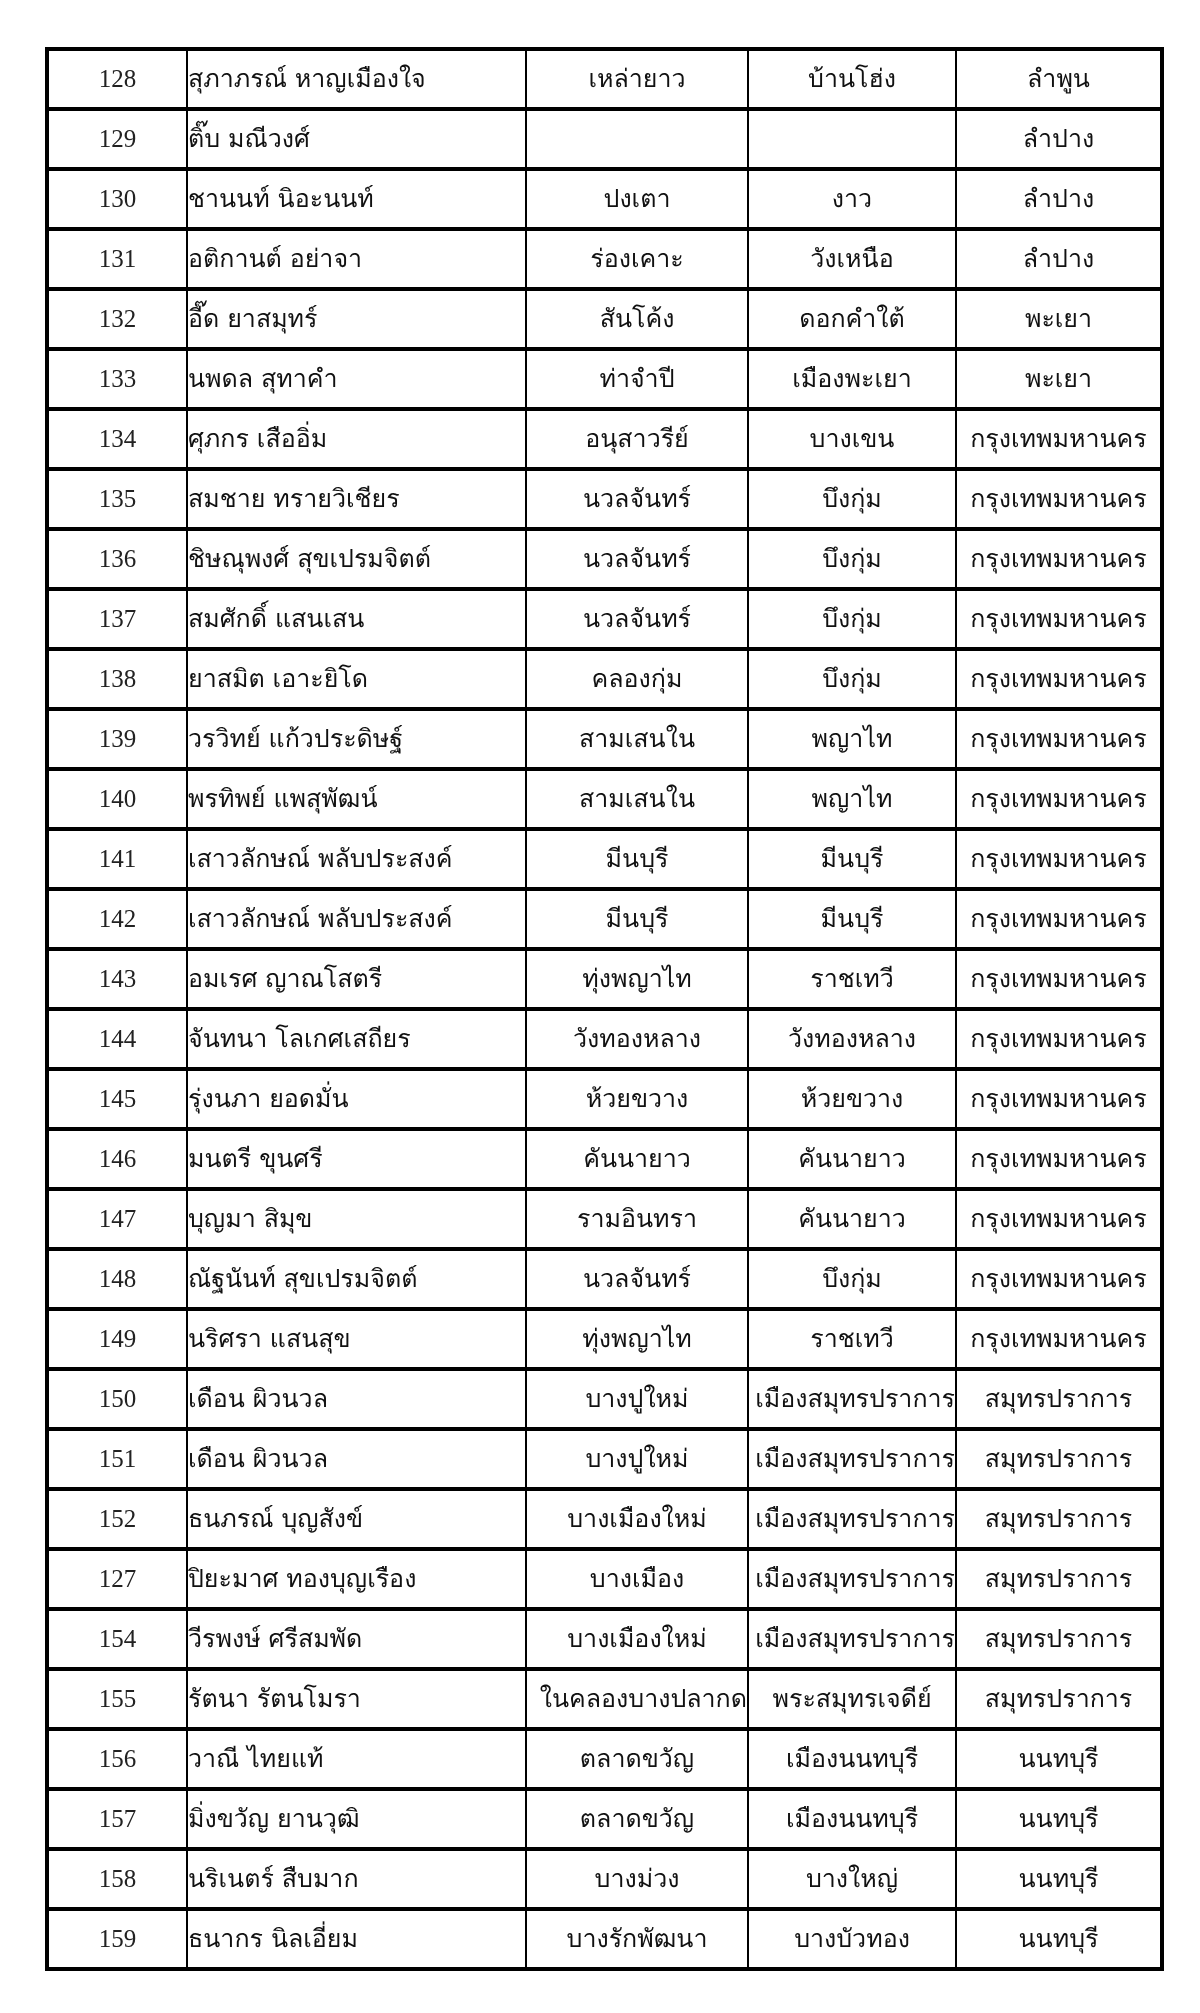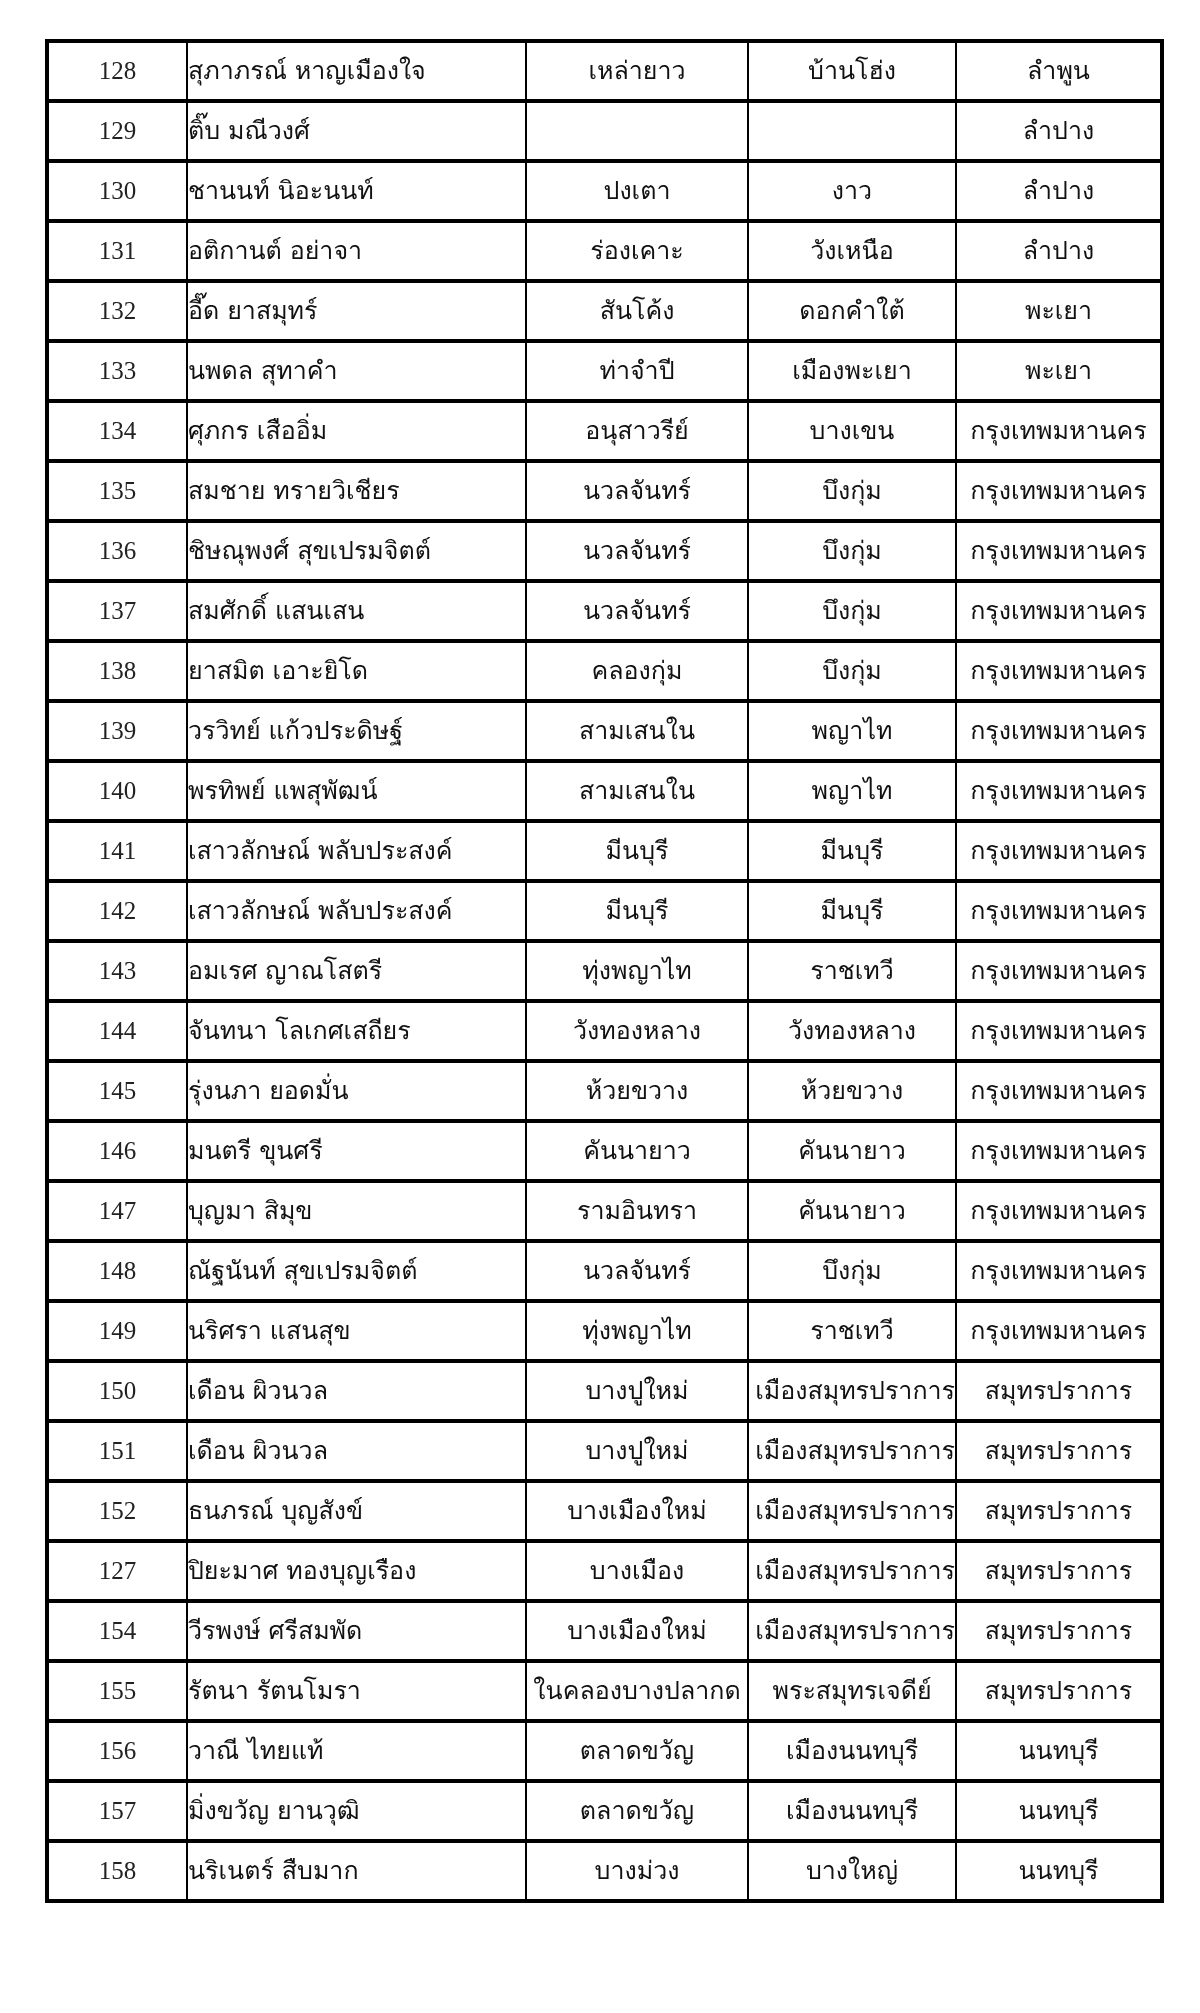--- a/index.html
+++ b/index.html
@@ -11,21 +11,21 @@
       width: 1200px;
       height: 2013px;
       position: relative;
       overflow: hidden;
       font-family: "DejaVu Serif", "Liberation Serif", serif;
       color: #111111;
     }
     .page {
       position: absolute;
       left: 0;
-      top: 4px;
+      top: 12px;
       width: 1200px;
       height: 1690px;
       background: #ffffff;
     }
     table.roster {
       position: absolute;
       left: 45px;
       top: 35px;
       width: 1115px;
       border-collapse: collapse;
@@ -66,21 +66,21 @@
     }
     td.sub, td.dist, td.prov {
       text-align: center;
     }
     td.clip-left {
       text-align: right;
       padding-left: 1px;
       text-overflow: clip;
     }
     td.clip-right {
-      text-align: center;
+      text-align: right;
       direction: ltr;
     }
     .cell-text {
       display: inline-block;
     }
   </style>
 </head>
 <body>
 
 <div class="page">
@@ -303,15 +303,22 @@
           <td class="dist"><span class="cell-text">เมืองนนทบุรี</span></td>
           <td class="prov"><span class="cell-text">นนทบุรี</span></td>
         </tr>
         <tr>
           <td class="no"><span class="cell-text">158</span></td>
           <td class="name"><span class="cell-text">นริเนตร์ สืบมาก</span></td>
           <td class="sub"><span class="cell-text">บางม่วง</span></td>
           <td class="dist"><span class="cell-text">บางใหญ่</span></td>
           <td class="prov"><span class="cell-text">นนทบุรี</span></td>
         </tr>
+        <tr>
+          <td class="no"><span class="cell-text">159</span></td>
+          <td class="name"><span class="cell-text">ธนากร  นิลเอี่ยม</span></td>
+          <td class="sub"><span class="cell-text">บางรักพัฒนา</span></td>
+          <td class="dist"><span class="cell-text">บางบัวทอง</span></td>
+          <td class="prov"><span class="cell-text">นนทบุรี</span></td>
+        </tr>
       </tbody>
   </table>
 </div>
 
 </body></html>

